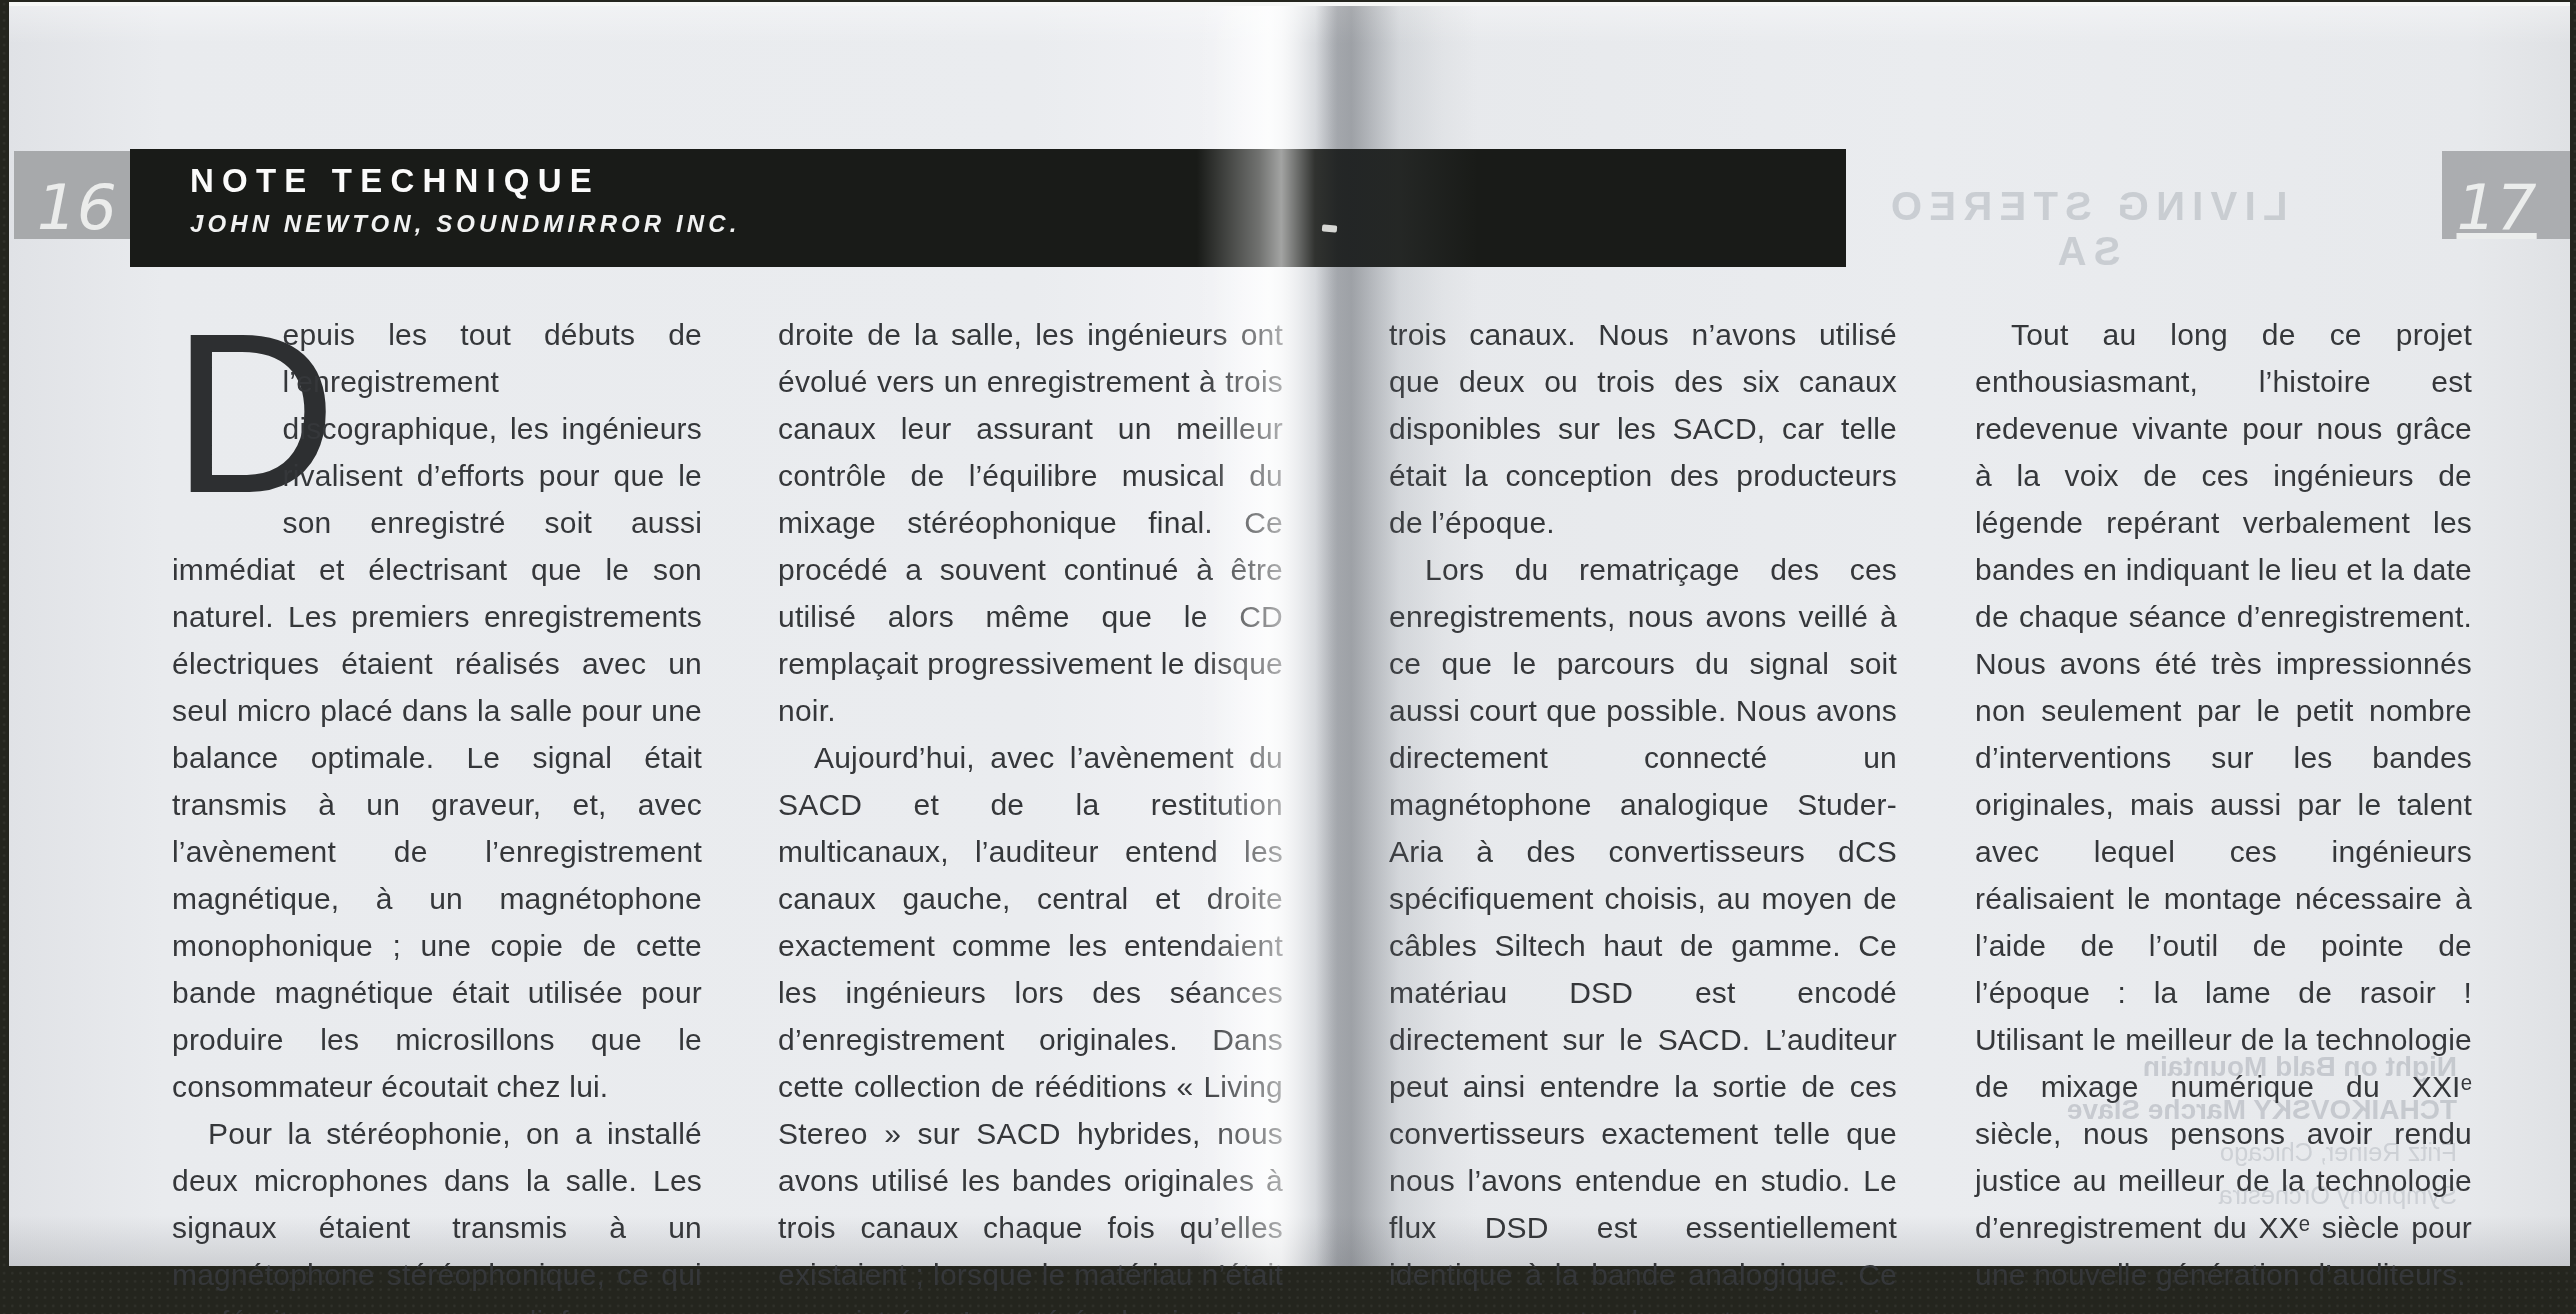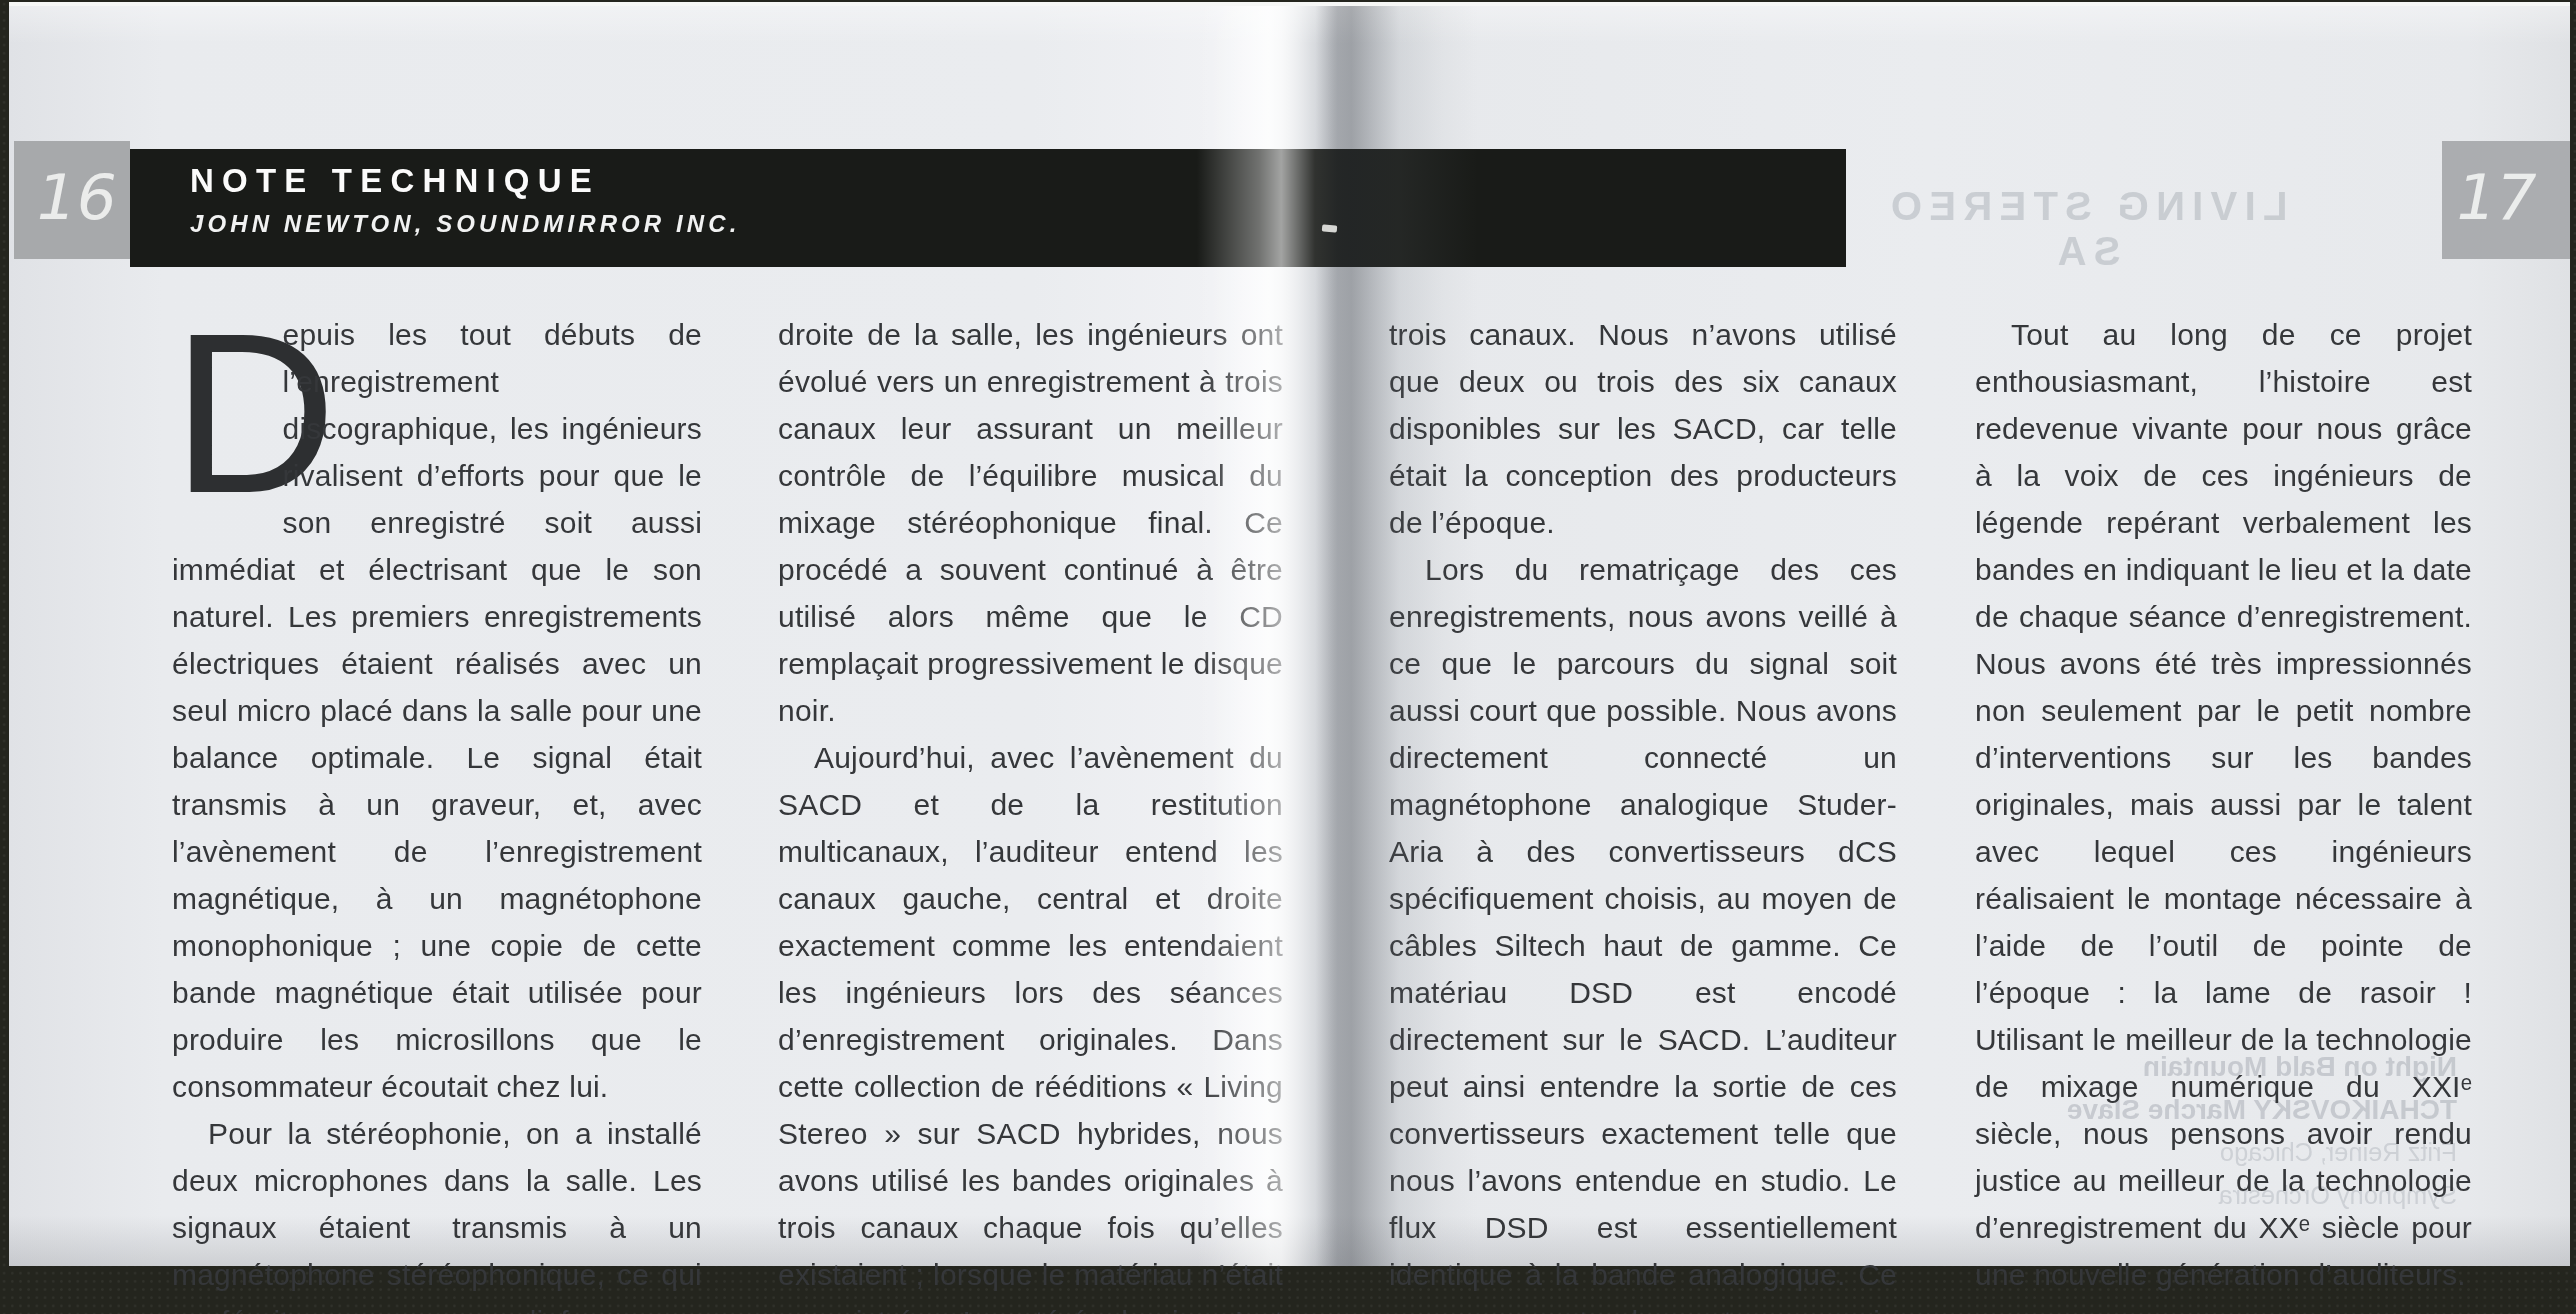--- a/index.html
+++ b/index.html
@@ -18,30 +18,30 @@
       linear-gradient(90deg,
         #e0e2e6 0%, #e9ebee 6%, #eaecef 40%, #f0f1f4 47%,
         #fafbfc 49.2%, #d4d7db 50.9%, #ced1d6 51.7%, #dcdfe3 53.5%,
         #e7e9ec 56%, #eaecef 75%, #e7e9ec 96%, #dfe1e4 100%);
   }
   
   .band{
     position:absolute;left:121px;top:143px;width:1716px;height:118px;
     background:var(--band_black,#191b18);
   }
-  .tab{position:absolute;top:135px;height:118px;}
+  .tab{position:absolute;top:145px;height:88px;}
   .tab-left{left:4.5px;width:116px;background:var(--tab_gray,#a7a9ab);}
   .tab-right{left:2433px;width:128px;background:#abadb0;}
   .page-num{
     position:absolute;top:7.3px;
     font-family:"DejaVu Sans",sans-serif;font-style:italic;font-weight:300;
     font-size:63px;line-height:100px;color:#f3f4f3;opacity:0.9;
   }
   .num-left{right:12.7px;}
-  .num-right{left:14.5px;}
+  .num-right{left:14.5px;text-decoration:underline;}
   .header-text{position:absolute;left:181px;top:158px;color:#fafafa;}
   .header-title{
     font-size:33px;font-weight:bold;letter-spacing:8.2px;line-height:1;
     color:#fbfbfb;
   }
   .header-subtitle{
     margin-top:13.6px;font-size:24px;font-weight:bold;font-style:italic;
     letter-spacing:4.1px;color:#f1f2f2;
   }
   

